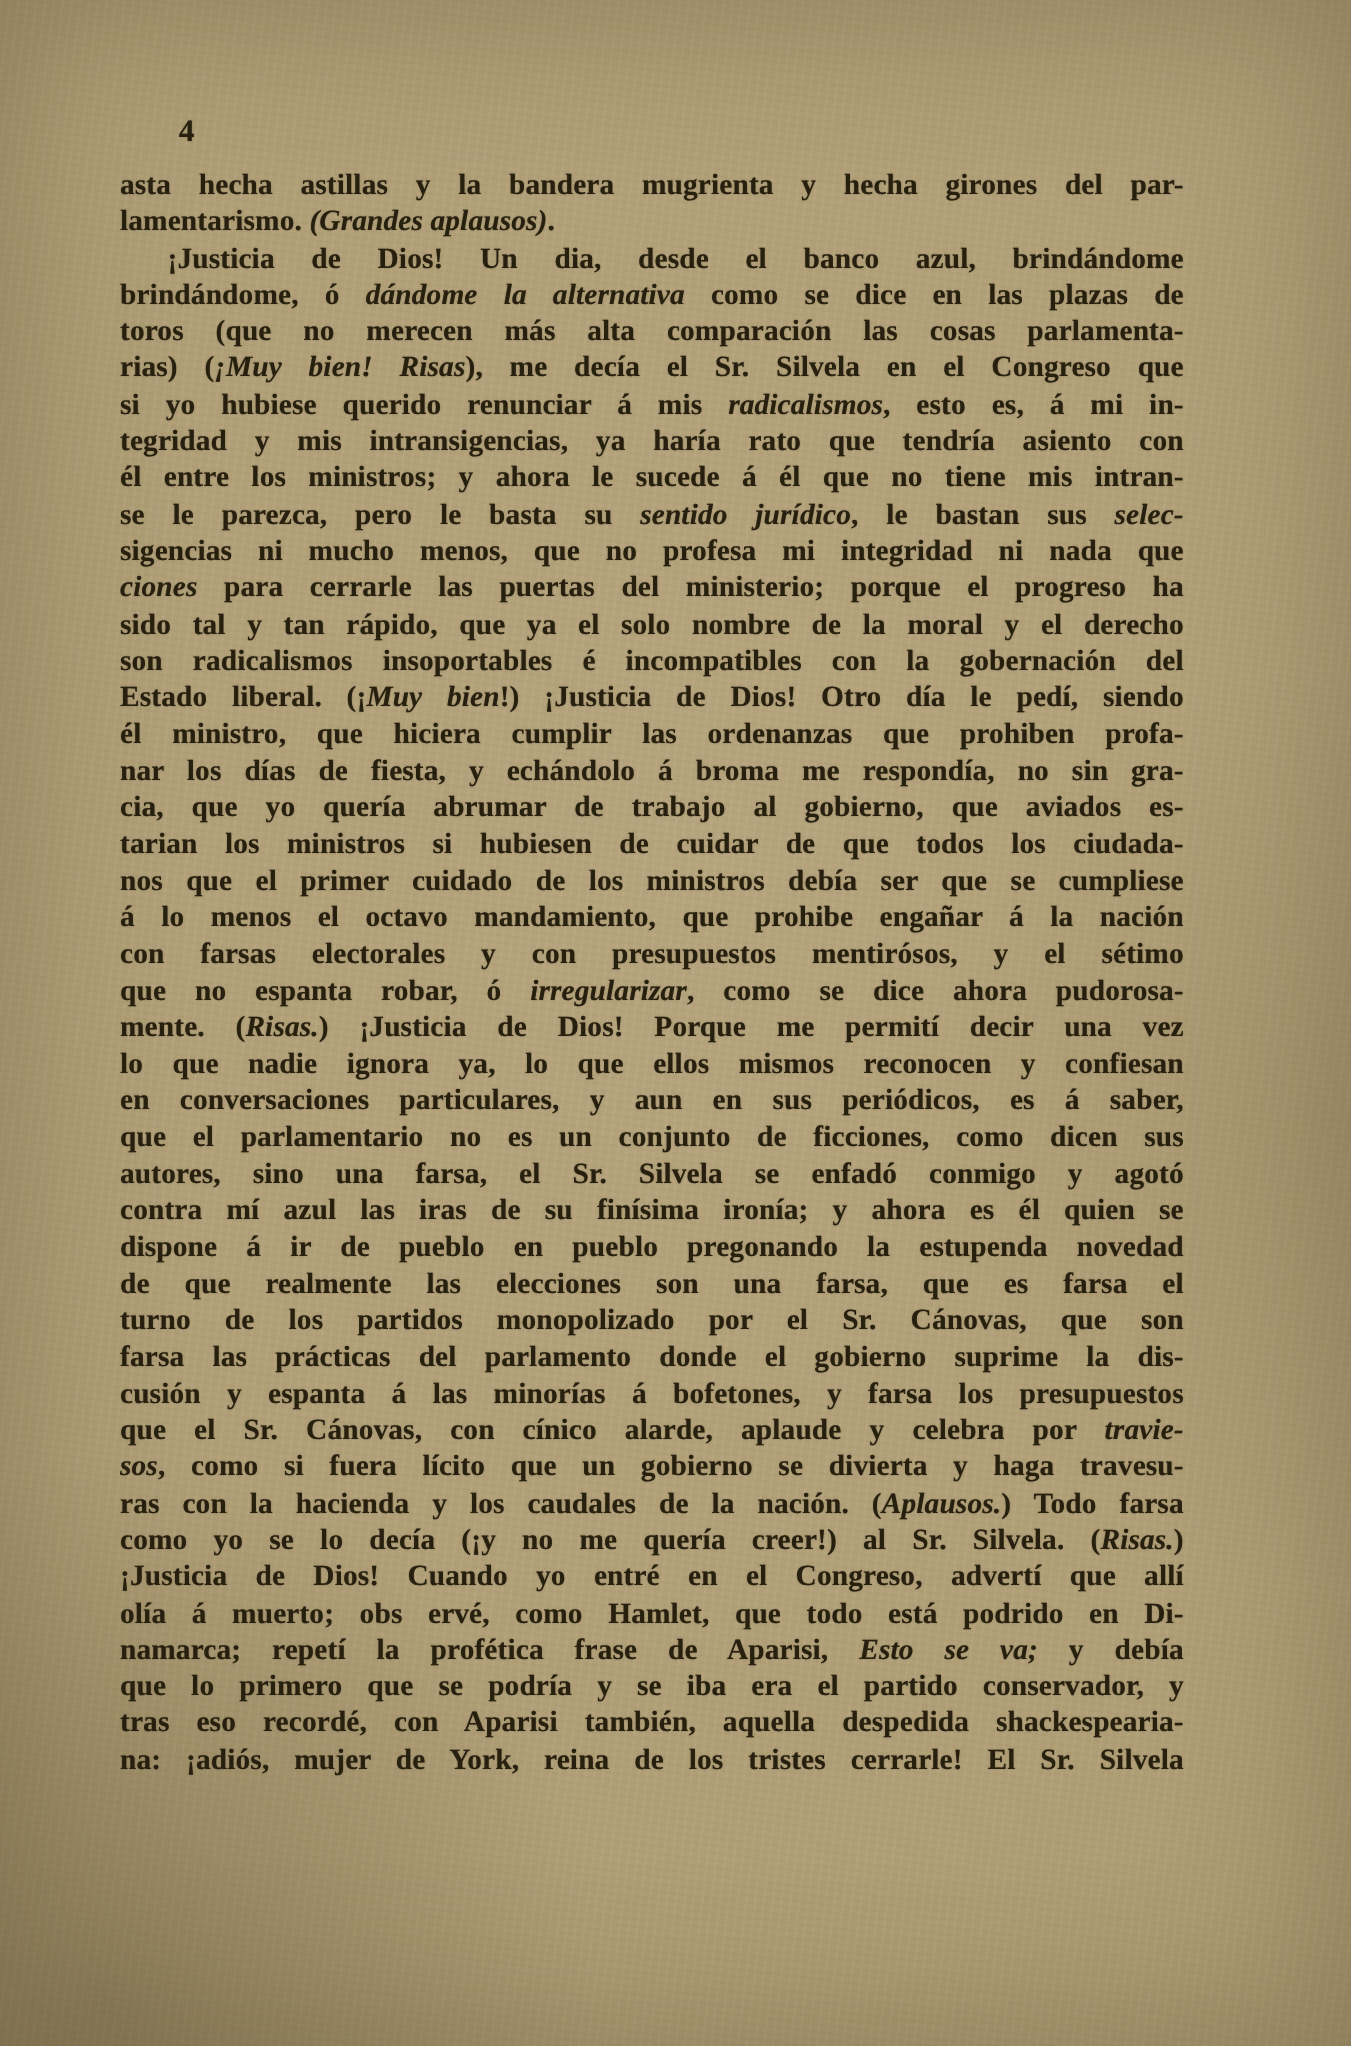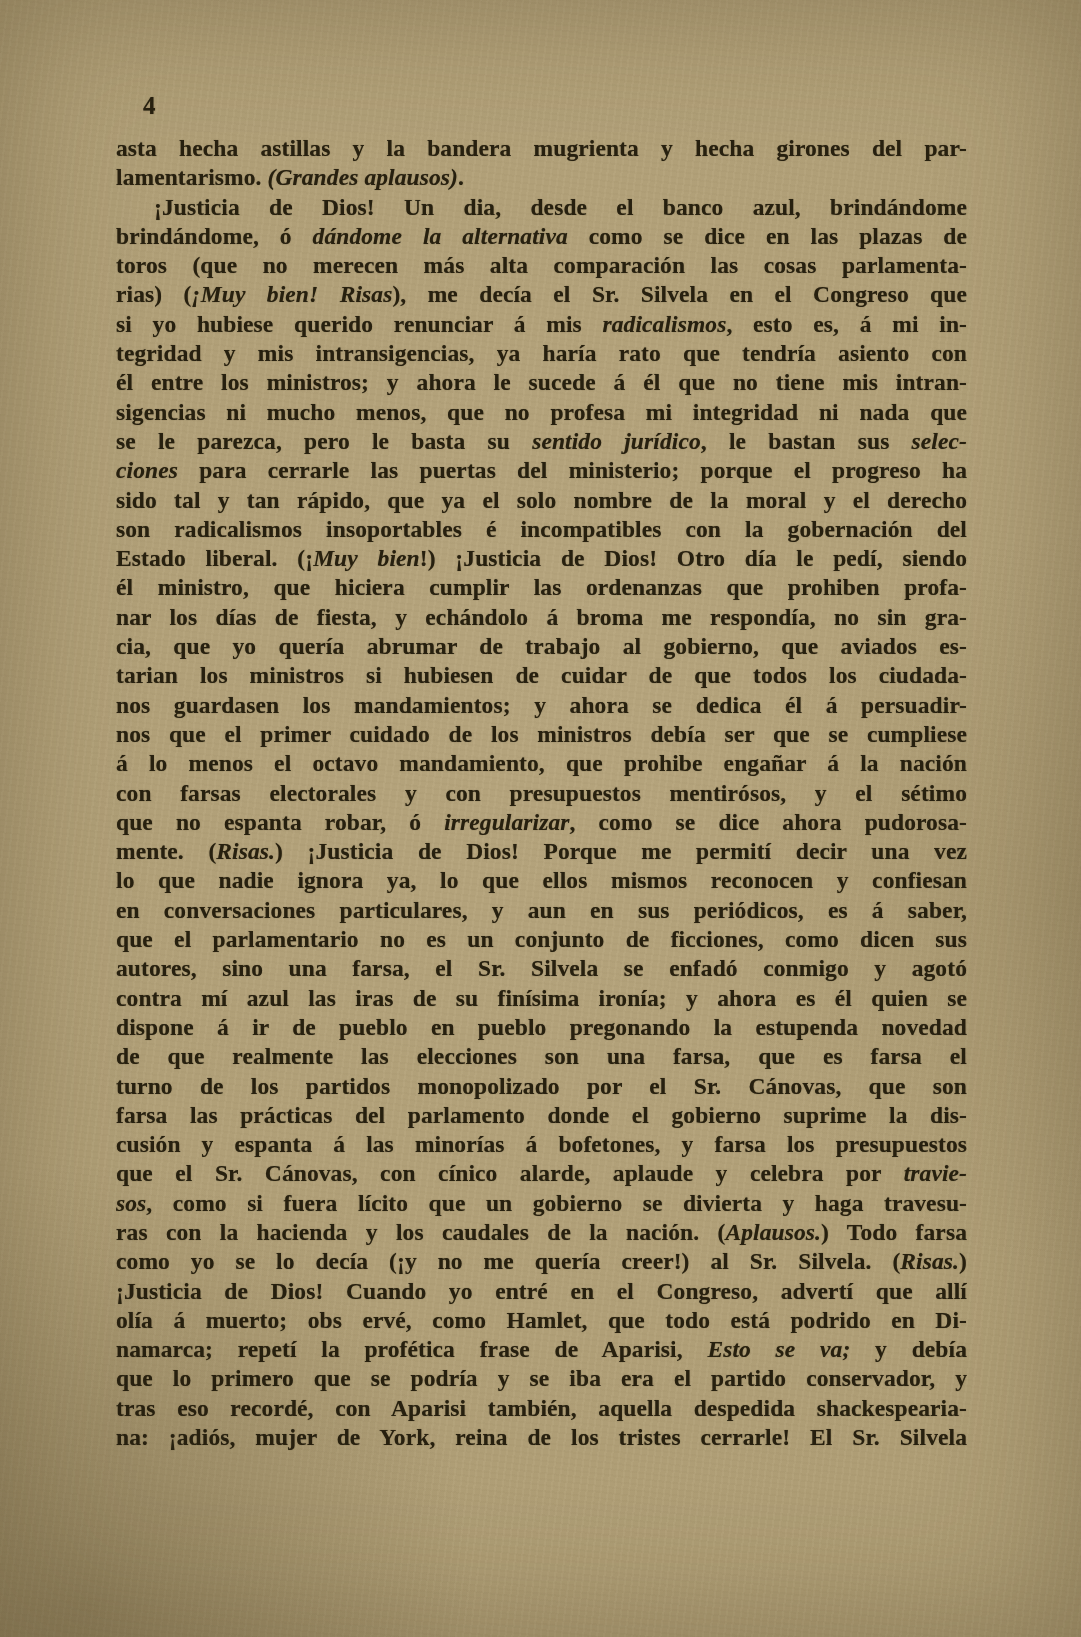--- a/index.html
+++ b/index.html
@@ -21,21 +21,21 @@
   }
   .page-number {
     position: absolute;
     left: 143px; top: 92px;
     font-size: 25px; font-weight: 700;
     color: #27200f;
     text-shadow: 0 0 1px rgba(39,32,15,0.55);
   }
   .text-block {
     position: absolute;
-    left: 116px; top: 134px;
+    left: 96px; top: 134px;
     width: 851px;
     font-size: 23.5px;
     font-weight: 700;
     line-height: 29.3px;
     color: #27200f;
     text-shadow: 0 0 1px rgba(39,32,15,0.50);
     letter-spacing: 0.1px;
   }
   .line {
     text-align: justify;
@@ -55,31 +55,30 @@
   <div class="text-block" id="text-block">
       <div class="line"><span>asta hecha astillas y la bandera mugrienta y hecha girones del par-</span></div>
       <div class="line no-just"><span>lamentarismo. </span><em>(Grandes aplausos)</em><span>.</span></div>
       <div class="line indent"><span>¡Justicia de Dios! Un dia, desde el banco azul, brindándome</span></div>
       <div class="line"><span>brindándome, ó </span><em>dándome la alternativa</em><span> como se dice en las plazas de</span></div>
       <div class="line"><span>toros (que no merecen más alta comparación las cosas parlamenta-</span></div>
       <div class="line"><span>rias) (</span><em>¡Muy bien! Risas</em><span>), me decía el Sr. Silvela en el Congreso que</span></div>
       <div class="line"><span>si yo hubiese querido renunciar á mis </span><em>radicalismos</em><span>, esto es, á mi in-</span></div>
       <div class="line"><span>tegridad y mis intransigencias, ya haría rato que tendría asiento con</span></div>
       <div class="line"><span>él entre los ministros; y ahora le sucede á él que no tiene mis intran-</span></div>
+      <div class="line"><span>se le parezca, pero le basta su </span><em>sentido jurídico</em><span>, le bastan sus </span><em>selec-</em></div>
       <div class="line"><span>sigencias ni mucho menos, que no profesa mi integridad ni nada que</span></div>
-      <div class="line"><span>se le parezca, pero le basta su </span><em>sentido jurídico</em><span>, le bastan sus </span><em>selec-</em></div>
       <div class="line"><em>ciones</em><span> para cerrarle las puertas del ministerio; porque el progreso ha</span></div>
       <div class="line"><span>sido tal y tan rápido, que ya el solo nombre de la moral y el derecho</span></div>
       <div class="line"><span>son radicalismos insoportables é incompatibles con la gobernación del</span></div>
       <div class="line"><span>Estado liberal. (¡</span><em>Muy bien</em><span>!) ¡Justicia de Dios! Otro día le pedí, siendo</span></div>
       <div class="line"><span>él ministro, que hiciera cumplir las ordenanzas que prohiben profa-</span></div>
       <div class="line"><span>nar los días de fiesta, y echándolo á broma me respondía, no sin gra-</span></div>
       <div class="line"><span>cia, que yo quería abrumar de trabajo al gobierno, que aviados es-</span></div>
       <div class="line"><span>tarian los ministros si hubiesen de cuidar de que todos los ciudada-</span></div>
-      <div class="line"><span>nos guardasen los mandamientos; y ahora se dedica él á persuadir-</span></div>
       <div class="line"><span>nos que el primer cuidado de los ministros debía ser que se cumpliese</span></div>
       <div class="line"><span>á lo menos el octavo mandamiento, que prohibe engañar á la nación</span></div>
       <div class="line"><span>con farsas electorales y con presupuestos mentirósos, y el sétimo</span></div>
       <div class="line"><span>que no espanta robar, ó </span><em>irregularizar</em><span>, como se dice ahora pudorosa-</span></div>
       <div class="line"><span>mente. (</span><em>Risas.</em><span>) ¡Justicia de Dios! Porque me permití decir una vez</span></div>
       <div class="line"><span>lo que nadie ignora ya, lo que ellos mismos reconocen y confiesan</span></div>
       <div class="line"><span>en conversaciones particulares, y aun en sus periódicos, es á saber,</span></div>
       <div class="line"><span>que el parlamentario no es un conjunto de ficciones, como dicen sus</span></div>
       <div class="line"><span>autores, sino una farsa, el Sr. Silvela se enfadó conmigo y agotó</span></div>
       <div class="line"><span>contra mí azul las iras de su finísima ironía; y ahora es él quien se</span></div>

